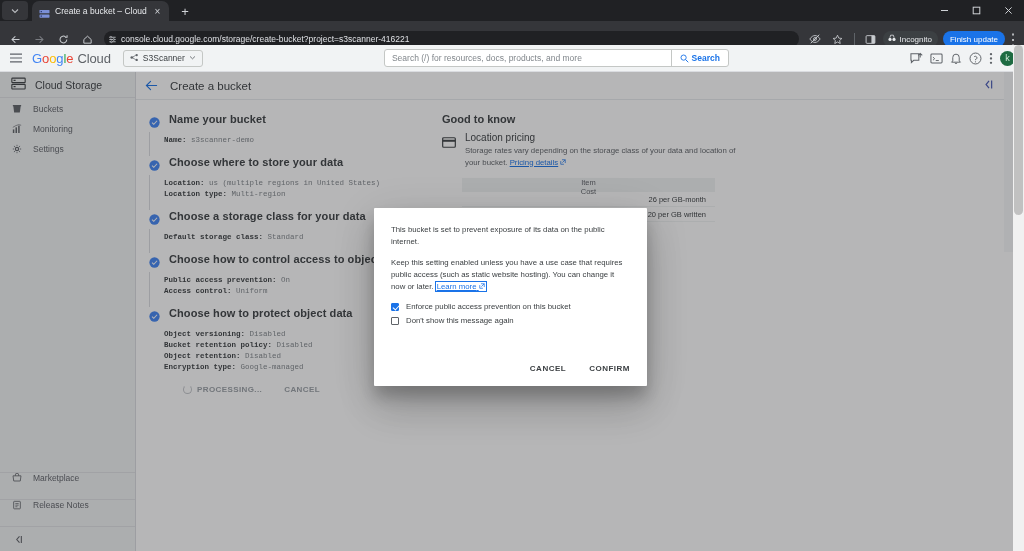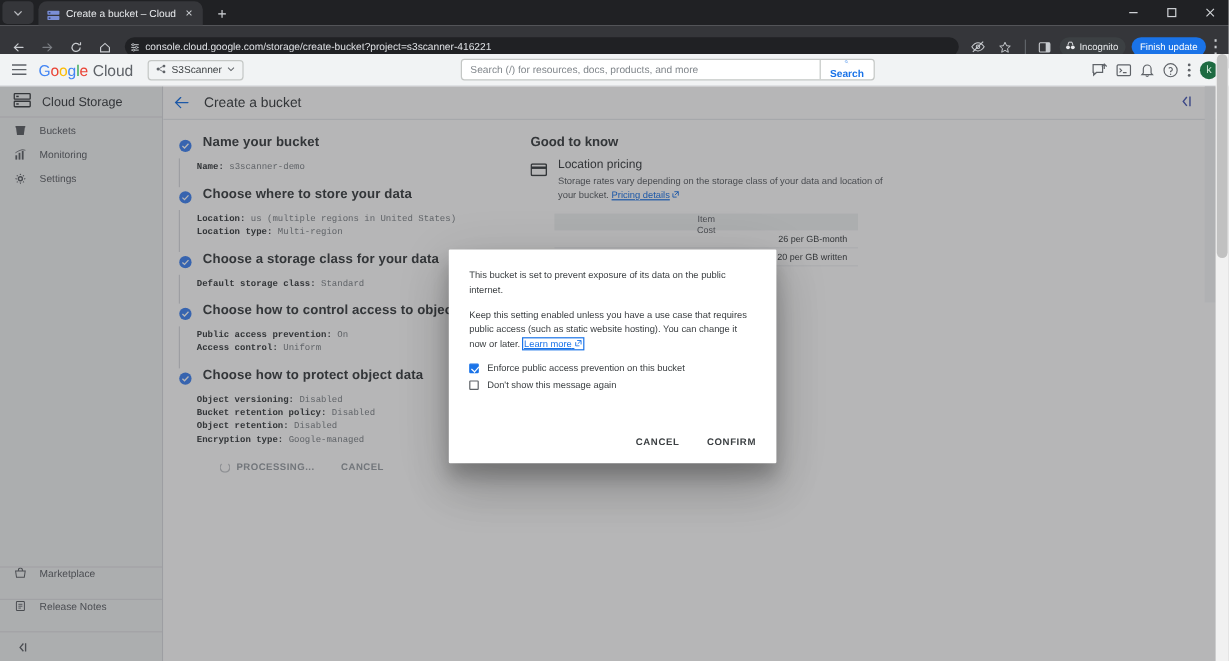--- a/index.html
+++ b/index.html
@@ -116,21 +116,21 @@
     width: 345px; height: 18px;
     border: 1px solid #c4c7c5; border-radius: 3px;
     background: #fff; display: flex; align-items: center;
   }
   .search-input-txt {
     flex: 1; font-size: 8.5px; color: #80868b; padding-left: 7px;
   }
   .search-btn {
     border-left: 1px solid #c4c7c5; height: 100%;
     display: flex; align-items: center; gap: 3px;
-    padding: 0 8px; color: #1a73e8; font-size: 8.5px; font-weight: bold; flex-direction: column;
+    padding: 0 8px; color: #1a73e8; font-size: 8.5px; font-weight: bold;
   }
   .hdr-right { display: flex; align-items: center; gap: 7px; margin-right: 9px; }
   .hdr-ic { color:#5f6368; display:flex; align-items:center; justify-content:center;}
   .avatar {
     width: 15px; height: 15px; border-radius: 50%;
     background: #1e6b42; color: #cfe8d8; font-size: 9px;
     display: flex; align-items: center; justify-content: center;
   }
 
   

